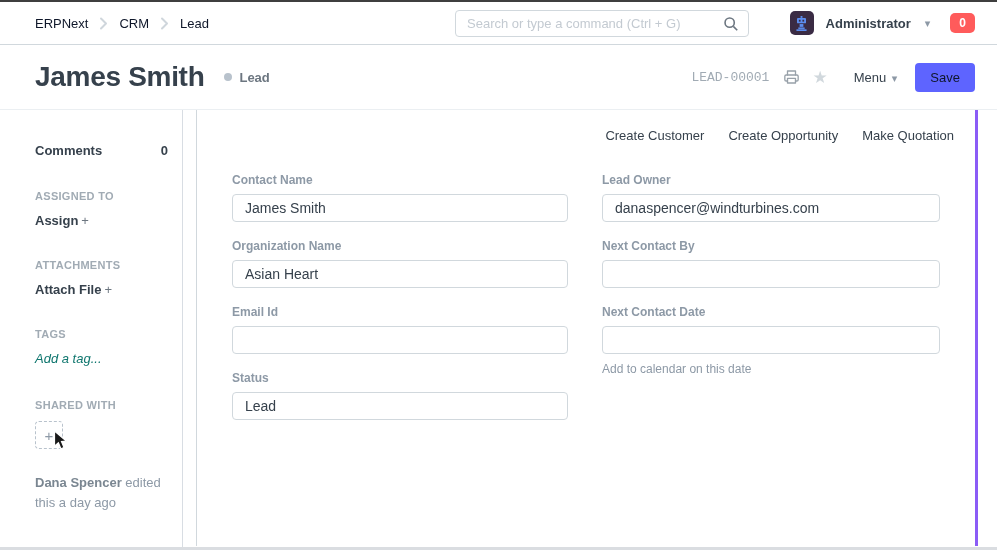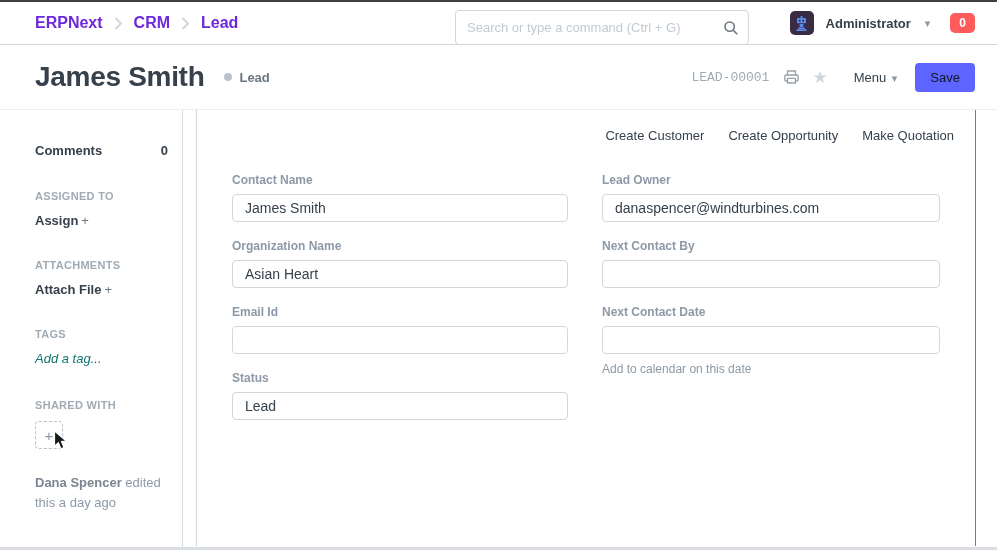--- a/index.html
+++ b/index.html
@@ -7,23 +7,23 @@
   body {
     font-family:"Liberation Sans","DejaVu Sans",sans-serif;
     background:#fff; color:#36414c; position:relative; overflow:hidden;
   }
   .top-strip { height:2px; background:#3f3f3f; }
 
   
   .navbar { height:43px; border-bottom:1px solid #d1d8dd; display:flex; align-items:center;
             padding:0 22px 0 35px; position:relative; background:#fff; }
   .breadcrumb { display:flex; align-items:center; gap:11px; }
-  .crumb { font-size:16px; font-weight:bold; color:#6d28d9; cursor:pointer; }
+  .crumb { font-size:13px; font-weight:normal; color:#0f172a; cursor:pointer; }
   .crumb-sep { display:flex; align-items:center; }
-  .search-wrap { position:absolute; left:455px; top:8px; width:294px; height:35px;
+  .search-wrap { position:absolute; left:455px; top:8px; width:294px; height:27px;
                  border:1px solid #d1d8dd; border-radius:4px; display:flex; align-items:center;
                  padding:0 9px 0 11px; background:#fff; }
   .search-input { border:none; outline:none; flex:1; font-size:13px; color:#36414c;
                   font-family:inherit; background:transparent; }
   .search-input::placeholder { color:#c3cad1; }
   .nav-right { margin-left:auto; display:flex; align-items:center; }
   .user-area { display:flex; align-items:center; gap:12px; cursor:pointer; }
   .avatar { width:24px; height:24px; border-radius:5px; background:#3a2b44;
             display:flex; align-items:center; justify-content:center; }
   .user-name { font-size:13px; font-weight:bold; color:#36414c; }
@@ -62,21 +62,21 @@
                margin-bottom:33px; margin-top:1px; }
   .share-box { width:28px; height:28px; border:1px dashed #b8c2cc; border-radius:4px;
                color:#8d99a6; font-size:15px; display:flex; align-items:center;
                justify-content:center; cursor:pointer; position:relative; margin-top:-1px; }
   .cursor-icon { position:absolute; left:17px; top:8px; }
   .activity { margin-top:24px; font-size:13px; color:#8d99a6; line-height:20px; width:142px; }
   .activity b { color:#7a8691; }
 
   
   .main { flex:1; padding:0 22px 0 13px; display:flex; flex-direction:column; }
-  .form-card { border-left:1px solid #d1d8dd; border-right:1px solid #8b5cf6;
+  .form-card { border-left:1px solid #d1d8dd; border-right:3px solid #8b5cf6;
                height:436px; display:flex; flex-direction:column; background:#fff; }
   .actions-row { display:flex; justify-content:flex-end; gap:24px; padding:18px 21px 12px; }
   .action-link { font-size:13px; color:#36414c; cursor:pointer; }
   .form-grid { display:flex; padding:0 35px; margin-top:18px; gap:34px; }
   .col-left { width:336px; }
   .col-right { width:338px; }
   .field { margin-bottom:17px; }
   .field-label { font-size:12px; font-weight:bold; color:#8d99a6; margin-bottom:7px; }
   .form-input { height:28px; border:1px solid #d1d8dd; border-radius:4px; background:#fff;
                 font-size:14px; color:#36414c; padding:0 12px; line-height:26px;

